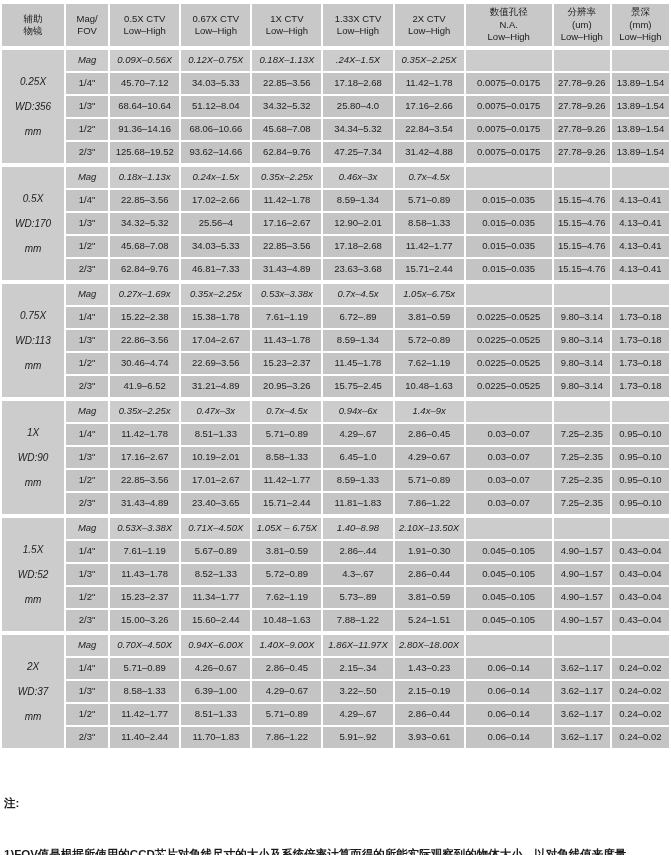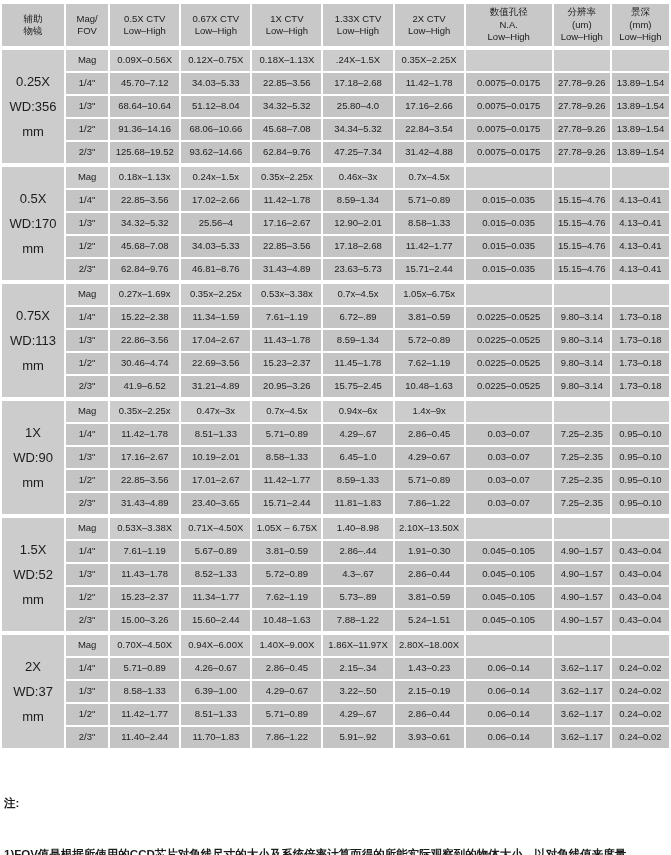--- a/index.html
+++ b/index.html
@@ -24,24 +24,24 @@
     background:var(--cell-bg);
     text-align:center;vertical-align:middle;
     font-size:9.5px;line-height:1.15;
     height:21px;padding:0 1px;overflow:hidden;
     color:var(--text);
   }
   thead td{
     background:var(--header-bg);
     height:42px;font-size:9.5px;line-height:1.3;
   }
-  tr.mag-row td{background:var(--mag-bg);}
+  tr.mag-row td{background:var(--mag-bg);font-style:italic;}
   td.lens-cell{
     background:var(--cell-bg);
-    font-size:13px;line-height:25px;
+    font-size:10px;line-height:25px;
   }
   tr.spacer td{
     background:transparent;height:0;padding:0;line-height:0;font-size:0;
   }
   td.rowlabel{font-size:9.5px;}
   .notes{
     margin-top:10px;padding:0 4px;
     font-size:11.5px;font-weight:bold;line-height:1.5;
     white-space:pre-wrap;
   }
@@ -226,23 +226,23 @@
           <td>22.85–3.56</td>
           <td>17.18–2.68</td>
           <td>11.42–1.77</td>
           <td>0.015–0.035</td>
           <td>15.15–4.76</td>
           <td>4.13–0.41</td>
         </tr>
         <tr>
           <td class="rowlabel">2/3"</td>
           <td>62.84–9.76</td>
-          <td>46.81–8.76</td>
+          <td>46.81–7.33</td>
           <td>31.43–4.89</td>
-          <td>23.63–5.73</td>
+          <td>23.63–3.68</td>
           <td>15.71–2.44</td>
           <td>0.015–0.035</td>
           <td>15.15–4.76</td>
           <td>4.13–0.41</td>
         </tr>
       </tbody>
       <tbody>
         <tr class="spacer">
           <td colspan="10"></td>
         </tr>
@@ -258,21 +258,21 @@
           <td>0.53x–3.38x</td>
           <td>0.7x–4.5x</td>
           <td>1.05x–6.75x</td>
           <td></td>
           <td></td>
           <td></td>
         </tr>
         <tr>
           <td class="rowlabel">1/4"</td>
           <td>15.22–2.38</td>
-          <td>11.34–1.59</td>
+          <td>15.38–1.78</td>
           <td>7.61–1.19</td>
           <td>6.72–.89</td>
           <td>3.81–0.59</td>
           <td>0.0225–0.0525</td>
           <td>9.80–3.14</td>
           <td>1.73–0.18</td>
         </tr>
         <tr>
           <td class="rowlabel">1/3"</td>
           <td>22.86–3.56</td>

